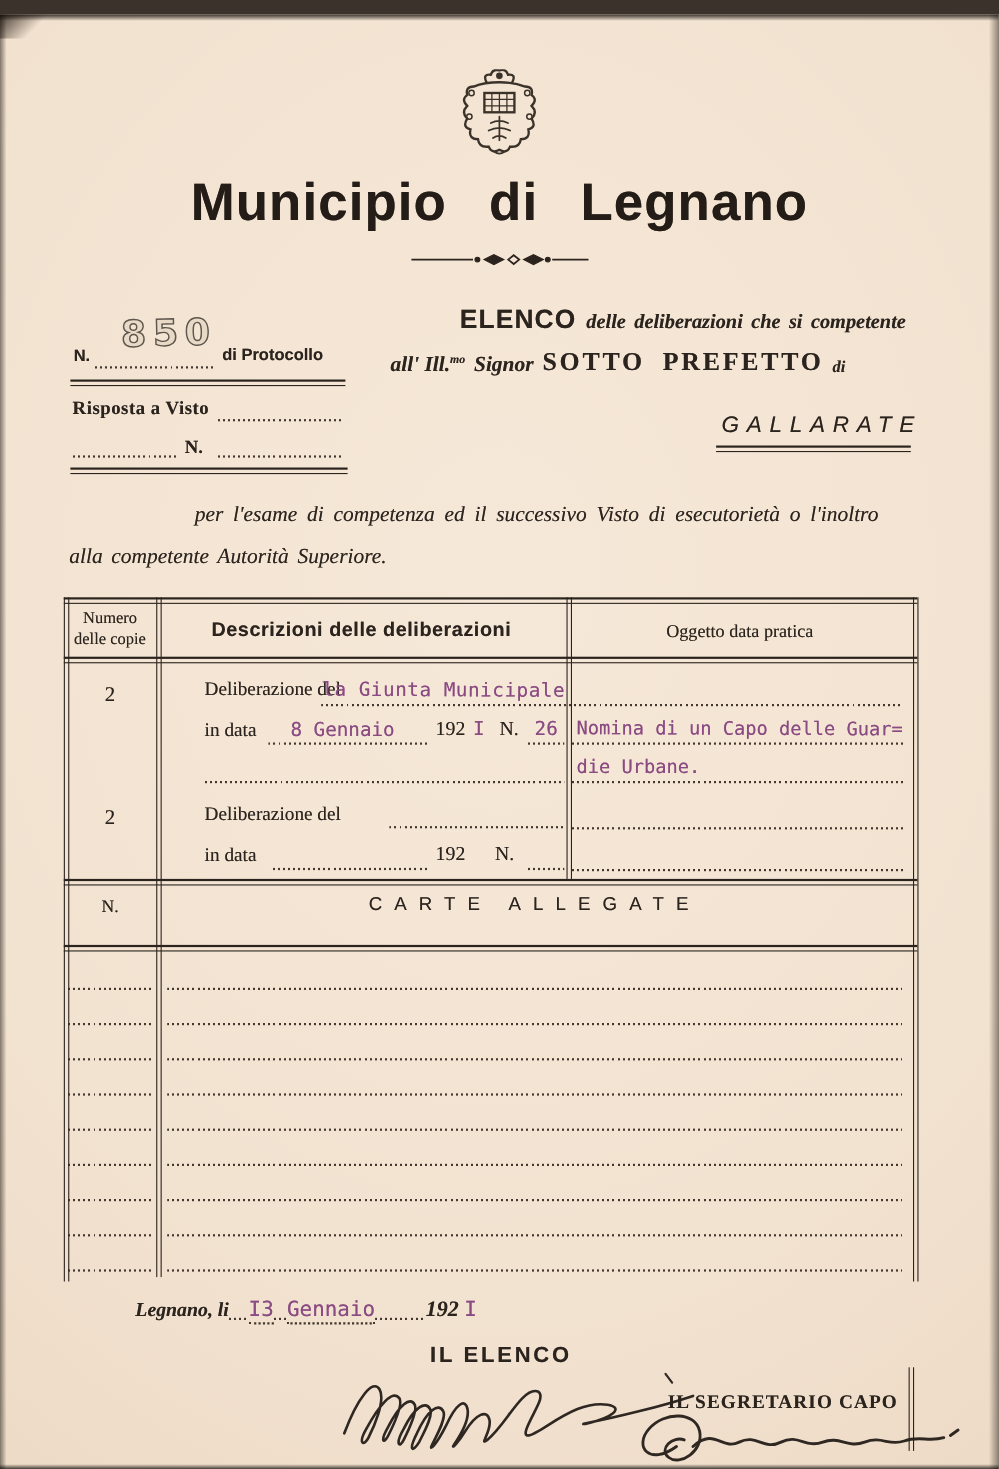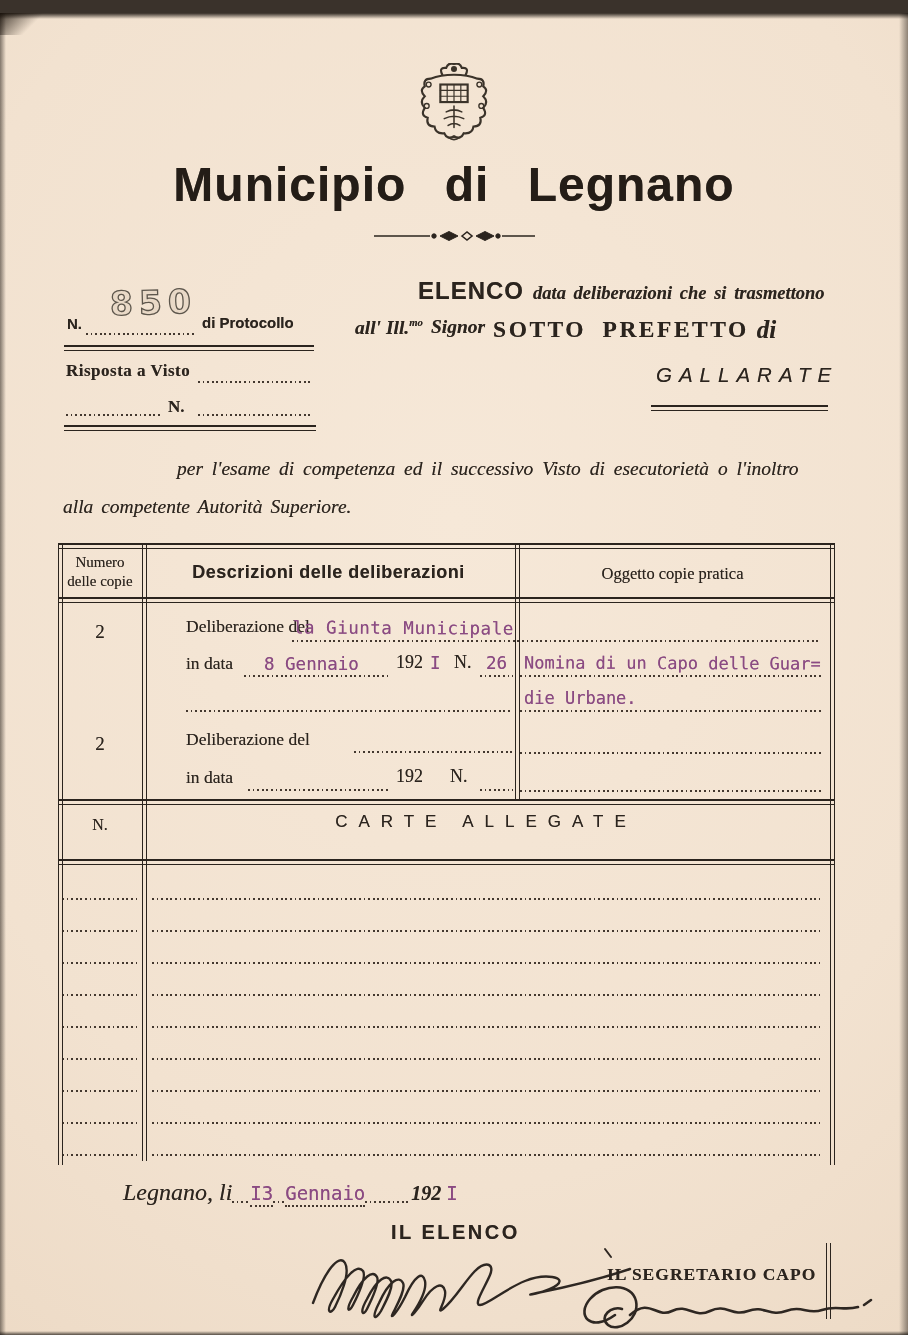--- a/index.html
+++ b/index.html
@@ -82,47 +82,47 @@
 
   <span class="abs ser b ink" style="left:66px;top:348px;font-size:17px;letter-spacing:.5px;">Risposta a Visto</span>
   <div class="dot" style="left:198px;top:368px;width:114px;"></div>
   <div class="dot" style="left:66px;top:401px;width:96px;"></div>
   <span class="abs ser b ink" style="left:168px;top:384px;font-size:17px;">N.</span>
   <div class="dot" style="left:198px;top:401px;width:114px;"></div>
   <div class="dblrule" style="left:64px;top:412px;width:252px;"></div>
 
   <div class="abs nw" style="left:418px;top:264px;display:flex;align-items:baseline;gap:9px;">
     <span class="sans b ink" style="font-size:24px;letter-spacing:1px;">ELENCO</span>
-    <span class="ser it b ink" style="font-size:18.5px;word-spacing:3px;">data deliberazioni che si trasmettono</span>
-  </div>
-  <div class="abs nw" style="left:355px;top:303px;display:flex;align-items:flex-start;gap:8px;">
+    <span class="ser it b ink" style="font-size:18.5px;word-spacing:3px;">delle deliberazioni che si competente</span>
+  </div>
+  <div class="abs nw" style="left:355px;top:303px;display:flex;align-items:flex-end;gap:8px;">
     <span class="ser it b ink" style="font-size:19.5px;"><span>all' Ill.</span><sup>mo</sup></span>
     <span class="ser it b ink" style="font-size:19.5px;">Signor</span>
     <span class="ser b ink" style="font-size:23.5px;letter-spacing:2.5px;word-spacing:8px;">SOTTO PREFETTO</span>
-    <span class="ser it b ink" style="font-size:25px;">di</span>
-  </div>
-  <div class="abs sans it ink" style="left:656px;top:350px;font-size:20.5px;letter-spacing:7px;font-weight:500;">GALLARATE</div>
+    <span class="ser it b ink" style="font-size:15px;">di</span>
+  </div>
+  <div class="abs sans it ink" style="left:656px;top:362px;font-size:20.5px;letter-spacing:7px;font-weight:500;">GALLARATE</div>
   <div class="dblrule" style="left:651px;top:392px;width:177px;"></div>
 
   <div class="abs ser it ink nw" style="left:177px;top:445px;font-size:19.5px;word-spacing:4px;">per l'esame di competenza ed il successivo Visto di esecutorietà o l'inoltro</div>
   <div class="abs ser it ink nw" style="left:63px;top:483px;font-size:19.5px;word-spacing:3px;">alla competente Autorità Superiore.</div>
 
   <div class="abs" style="left:58px;top:530px;width:776px;height:625px;">
     <div class="dblrule" style="left:0;top:0;width:776px;"></div>
     <div class="vdbl" style="left:0;top:0;height:622px;"></div>
     <div class="vdbl" style="left:84px;top:0;height:618px;"></div>
     <div class="vdbl" style="left:457px;top:0;height:256px;"></div>
     <div class="vdbl" style="left:772px;top:0;height:622px;"></div>
 
     <div class="abs ser ink ctr" style="left:0;top:10px;width:84px;font-size:15px;line-height:19px;">
       <div>Numero</div>
       <div>delle copie</div>
     </div>
     <div class="abs sans b ink ctr" style="left:84px;top:19px;width:373px;font-size:18px;letter-spacing:.5px;">Descrizioni delle deliberazioni</div>
-    <div class="abs ser ink ctr" style="left:457px;top:21px;width:315px;font-size:16.5px;">Oggetto copie pratica</div>
+    <div class="abs ser ink ctr" style="left:457px;top:21px;width:315px;font-size:16.5px;">Oggetto data pratica</div>
     <div class="dblrule" style="left:0;top:54px;width:776px;"></div>
 
     <div class="abs ser ink ctr" style="left:0;top:78px;width:84px;font-size:19px;">2</div>
     <span class="abs ser ink nw" style="left:128px;top:73px;font-size:17.5px;">Deliberazione del</span>
     <span class="abs typed nw" style="left:235px;top:75px;font-size:17.5px;letter-spacing:.5px;transform:rotate(.3deg);"><span>la</span>&nbsp;<span>Giunta Municipale</span></span>
     <div class="dot" style="left:234px;top:97px;width:528px;"></div>
 
     <span class="abs ser ink nw" style="left:128px;top:110px;font-size:17.5px;">in data</span>
     <div class="dot" style="left:186px;top:132px;width:146px;"></div>
     <span class="abs typed nw" style="left:206px;top:111px;font-size:17.5px;">8 Gennaio</span>
@@ -171,21 +171,21 @@
         <div class="dot" style="left: 4px; top: 547px; width: 76px;"></div>
         <div class="dot" style="left: 94px; top: 547px; width: 668px;"></div>
         <div class="dot" style="left: 4px; top: 579px; width: 76px;"></div>
         <div class="dot" style="left: 94px; top: 579px; width: 668px;"></div>
         <div class="dot" style="left: 4px; top: 611px; width: 76px;"></div>
         <div class="dot" style="left: 94px; top: 611px; width: 668px;"></div>
       </div>
   </div>
 
   <div class="abs nw" style="left:123px;top:1166px;display:flex;align-items:baseline;">
-    <span class="ser it ink" style="font-size:24px;font-weight:400;">Legnano, li</span>
+    <span class="ser it ink" style="font-size:18px;font-weight:700;">Legnano, li</span>
     <span class="dotfill" style="width:18px;"></span>
     <span class="typed dotu" style="font-size:19px;">I3</span>
     <span class="dotfill" style="width:12px;"></span>
     <span class="typed dotu" style="font-size:19px;">Gennaio</span>
     <span class="dotfill" style="width:46px;"></span>
     <span class="ser it ink" style="font-size:20px;font-weight:600;">192</span>
     <span class="typed" style="font-size:19px;margin-left:5px;">I</span>
   </div>
 
   <div class="abs sans b ink" style="left:391px;top:1208px;font-size:20px;letter-spacing:2.5px;">IL ELENCO</div>

